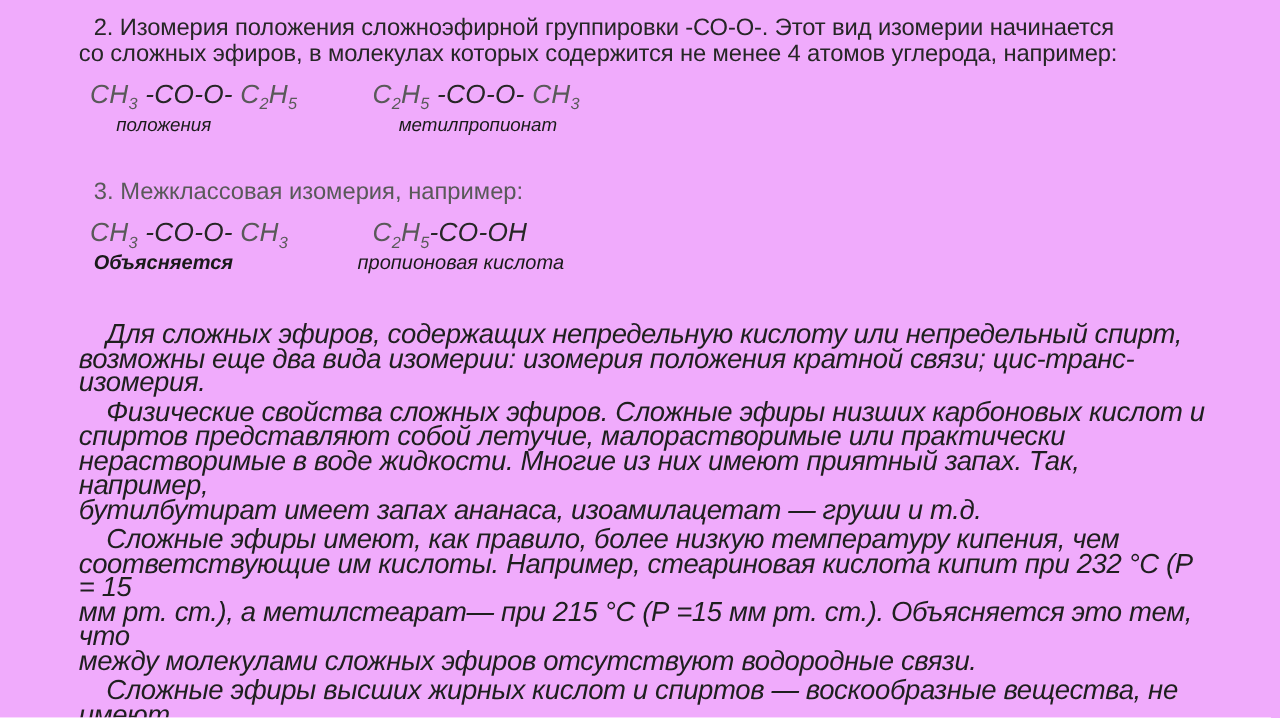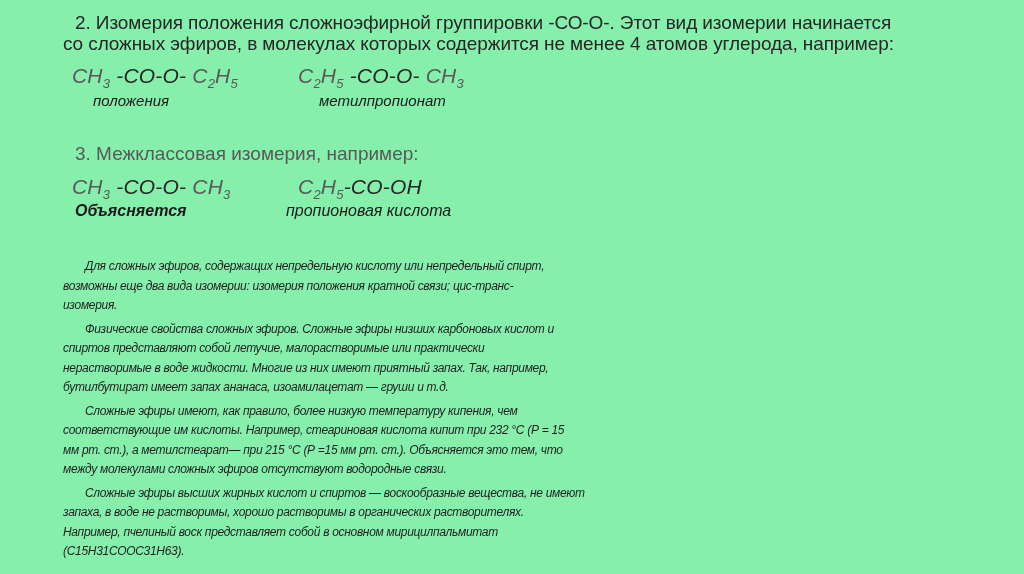--- a/index.html
+++ b/index.html
@@ -1,19 +1,19 @@
 <!DOCTYPE html>
 <html><head>
 <meta charset="utf-8">
 <style>
   html,body{margin:0;padding:0;background:#fff;}
   .slide{
     position:relative;
     width:1024px;height:574px;
-    background:#86efac;
+    background:#f0abfc;
     overflow:hidden;
     box-sizing:border-box;
     padding:12px 58px 0 63px;
     font-family:"Liberation Sans",sans-serif;
   }
   
   .heading2{
     margin:0;
     font-size:19px;line-height:21px;
     color:#262626;
@@ -53,21 +53,21 @@
   .label-row.sec3{font-size:16px;line-height:20px;margin-top:0;}
   .lbl-indent{padding-left:21px;}
   .lbl-small-indent{padding-left:3px;}
   .lbl-shift{margin-left:-15px;}
   .lbl-bold{font-weight:bold;}
   
   .body-para{
     margin:4px 0 0 0;
     font-style:italic;
     color:#1f1f1f;
-    font-size:12px;line-height:19.5px;
+    font-size:22px;line-height:19.5px;
     white-space:pre-line;
     text-indent:22px;
     letter-spacing:-0.3px;
   }
   .para-first{margin-top:36px;}
 </style>
 </head>
 <body>
 
 <div class="slide">

